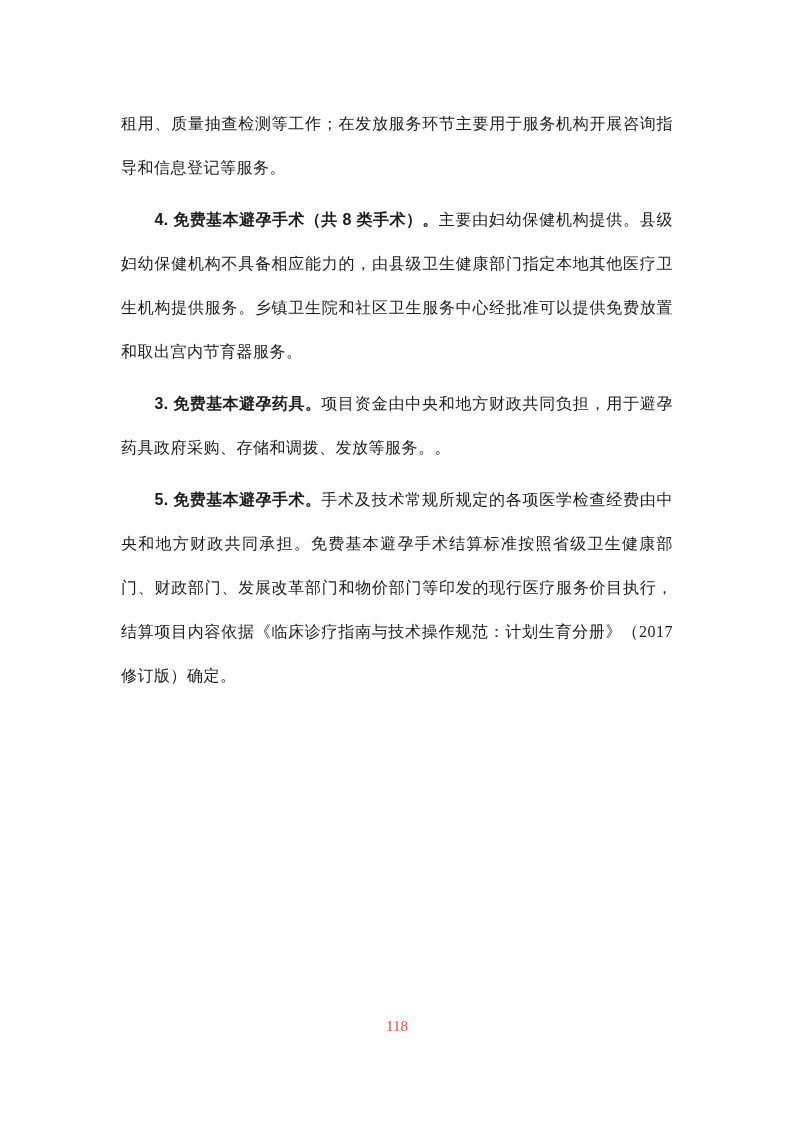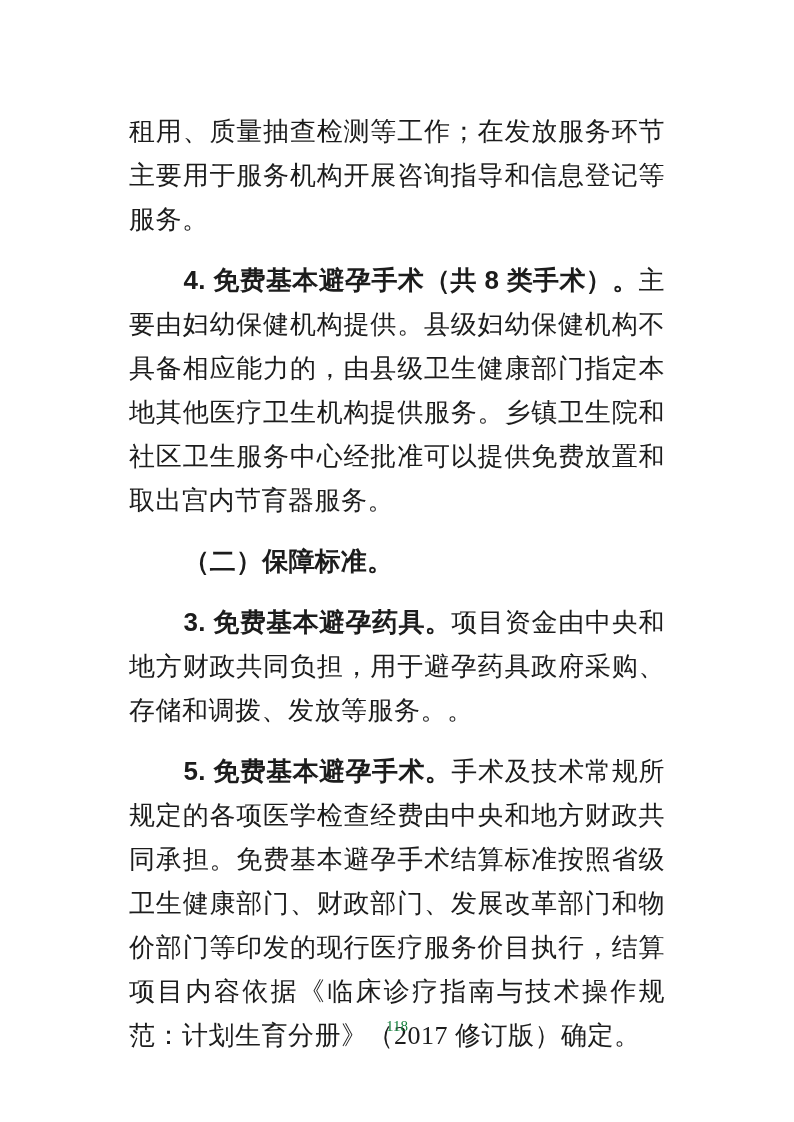--- a/index.html
+++ b/index.html
@@ -16,22 +16,22 @@
     font-family: "Liberation Serif", "DejaVu Serif", serif;
     color: #1c1c1c;
   }
   .doc-body {
     position: absolute;
     left: 113px;
     top: 94px;
     width: 568px;
   }
   .para {
-    margin: 16px;
-    font-size: 26px;
+    margin: 8px;
+    font-size: 16px;
     line-height: 44px;
     text-align: justify;
     text-justify: inter-ideograph;
     letter-spacing: 0.5px;
     word-break: break-all;
   }
   .para.indent {
     text-indent: 2.1em;
   }
   .run-regular {
@@ -43,28 +43,27 @@
     letter-spacing: 0.2px;
   }
   .page-number {
     position: absolute;
     left: 0;
     top: 1018px;
     width: 100%;
     text-align: center;
     font-size: 15px;
     font-family: "Liberation Serif", "DejaVu Serif", serif;
-    color: #15803d;
+    color: #ef4444;
   }
 </style>
 </head>
 <body>
 
 <div class="page">
   <div class="doc-body">
       <p class="para"><span class="run-regular">租用、质量抽查检测等工作；在发放服务环节主要用于服务机构开展咨询指导和信息登记等服务。</span></p>
       <p class="para indent"><span class="run-bold">4. 免费基本避孕手术（共 8 类手术）。</span><span class="run-regular">主要由妇幼保健机构提供。县级妇幼保健机构不具备相应能力的，由县级卫生健康部门指定本地其他医疗卫生机构提供服务。乡镇卫生院和社区卫生服务中心经批准可以提供免费放置和取出宫内节育器服务。</span></p>
-      <p class="para indent"><span class="run-bold">（二）保障标准。</span></p>
       <p class="para indent"><span class="run-bold">3. 免费基本避孕药具。</span><span class="run-regular">项目资金由中央和地方财政共同负担，用于避孕药具政府采购、存储和调拨、发放等服务。。</span></p>
       <p class="para indent"><span class="run-bold">5. 免费基本避孕手术。</span><span class="run-regular">手术及技术常规所规定的各项医学检查经费由中央和地方财政共同承担。免费基本避孕手术结算标准按照省级卫生健康部门、财政部门、发展改革部门和物价部门等印发的现行医疗服务价目执行，结算项目内容依据《临床诊疗指南与技术操作规范：计划生育分册》（2017 修订版）确定。</span></p>
     </div>
   <div class="page-number">118</div>
 </div>
 
 </body></html>

